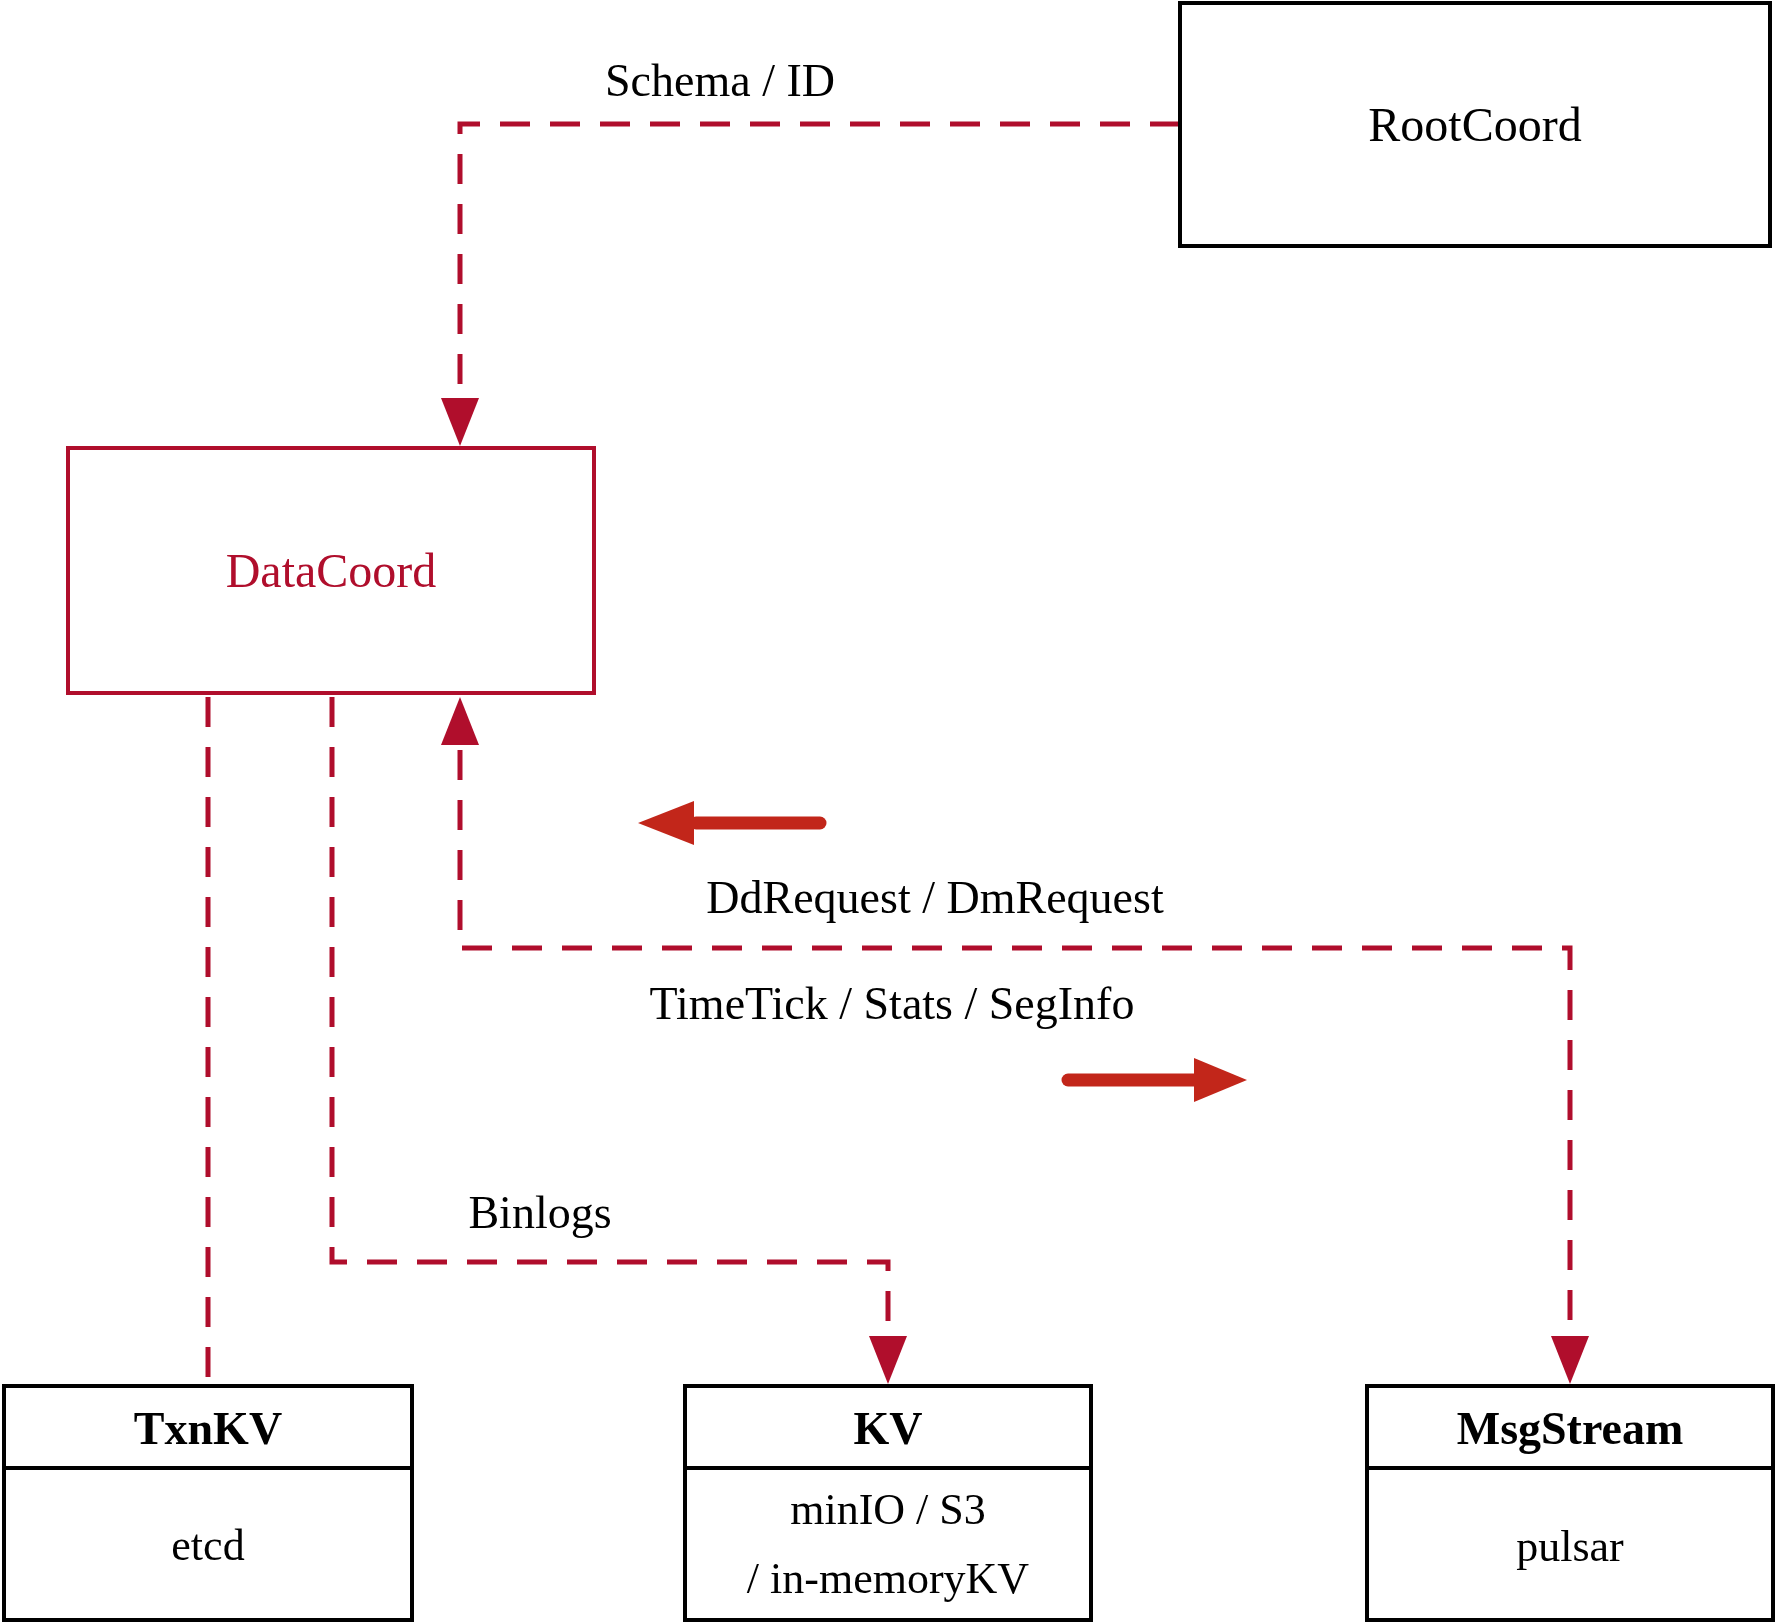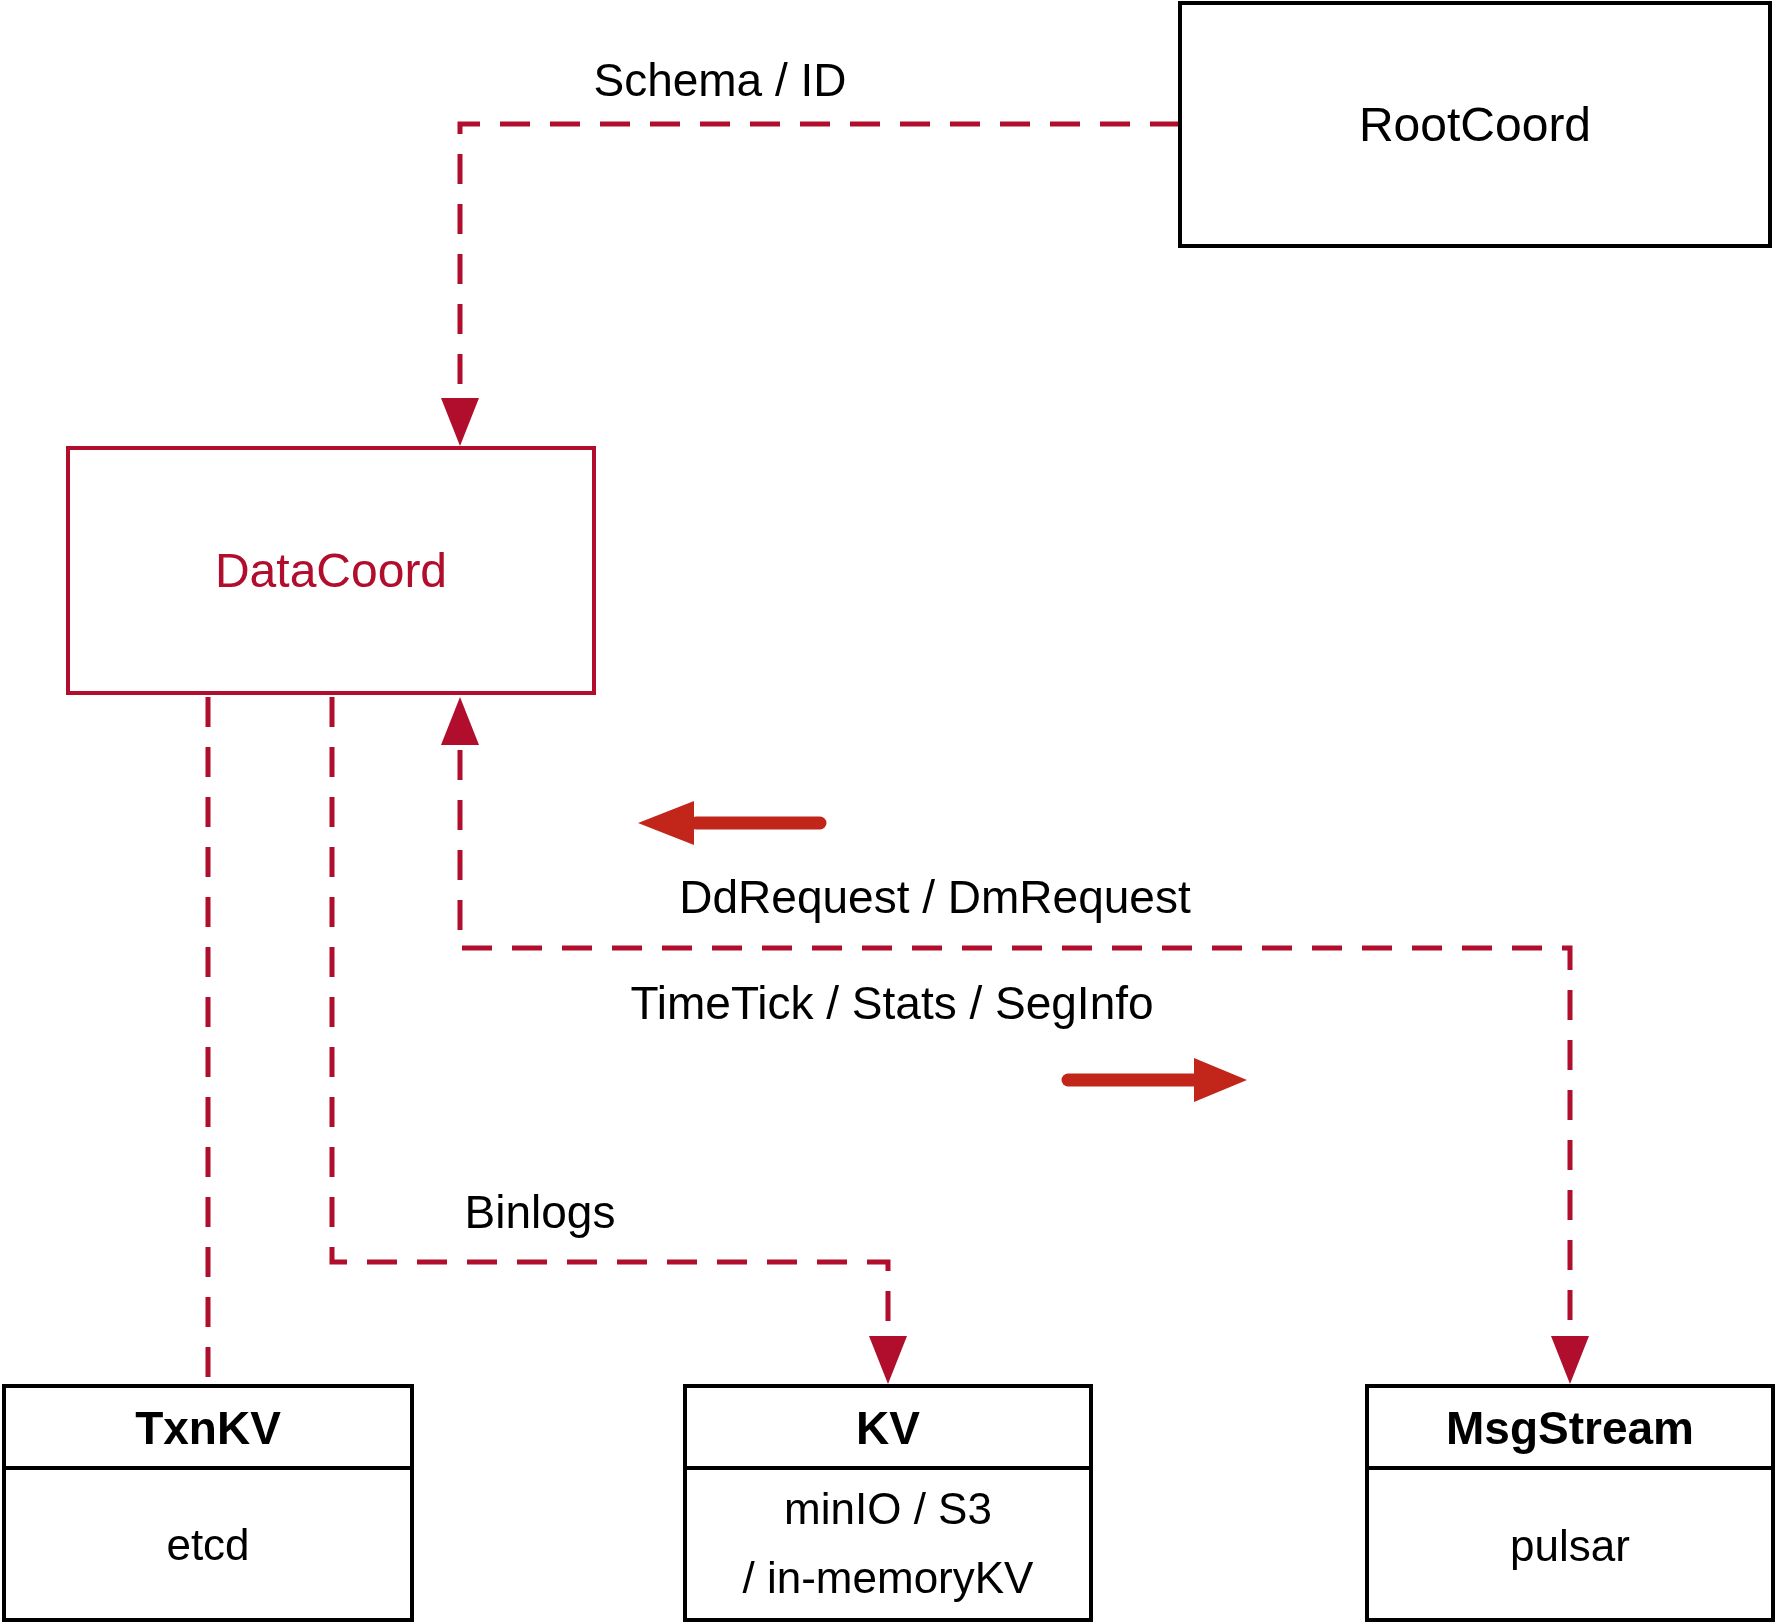--- a/index.html
+++ b/index.html
@@ -5,21 +5,21 @@
   html, body {
     margin: 0;
     padding: 0;
     background: #ffffff;
   }
   .canvas {
     position: relative;
     width: 1781px;
     height: 1624px;
     background: #ffffff;
-    font-family: Liberation Sans, sans-serif;
+    font-family: Liberation Serif, serif;
   }
   svg { display: block; }
 
   
   .node-box        { fill: #ffffff; stroke: #000000; stroke-width: 4; }
   .node-box-red    { fill: #ffffff; stroke: #b00e2c; stroke-width: 4; }
   .divider         { stroke: #000000; stroke-width: 4; }
 
   
   .node-title      { font-size: 48px; fill: #000000; text-anchor: middle; }

